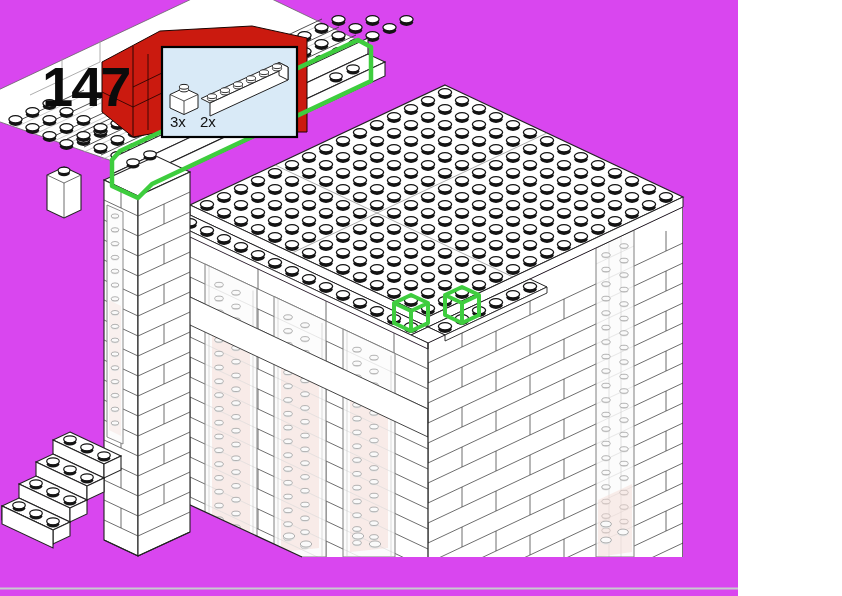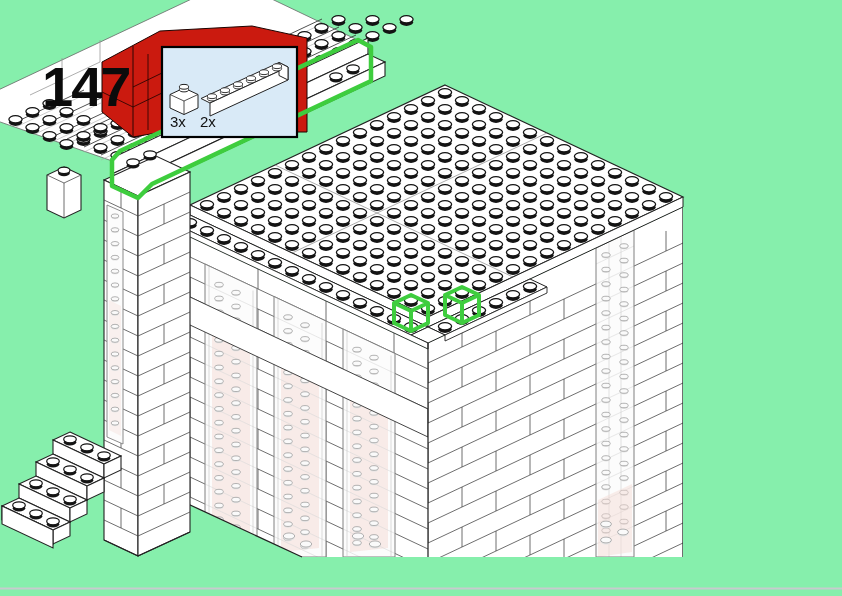--- a/index.html
+++ b/index.html
@@ -1,16 +1,16 @@
 <!DOCTYPE html>
 <html><head>
 <meta charset="utf-8">
 <style>
   html,body{margin:0;padding:0;background:#fff;}
-  .page{width:842px;height:596px;position:relative;background:#86efac;overflow:hidden;}
+  .page{width:738px;height:596px;position:relative;background:#d946ef;overflow:hidden;}
   svg{display:block;}
   .step-number{font-family:"Liberation Sans",sans-serif;font-weight:700;font-size:56px;fill:#0b0b0b;letter-spacing:-2px;}
   .callout-label{font-family:"Liberation Sans",sans-serif;font-size:15px;fill:#111;}
 </style>
 </head>
 <body>
 
 <div class="page">
   <svg width="842" height="596" viewBox="0 0 842 596">
 

